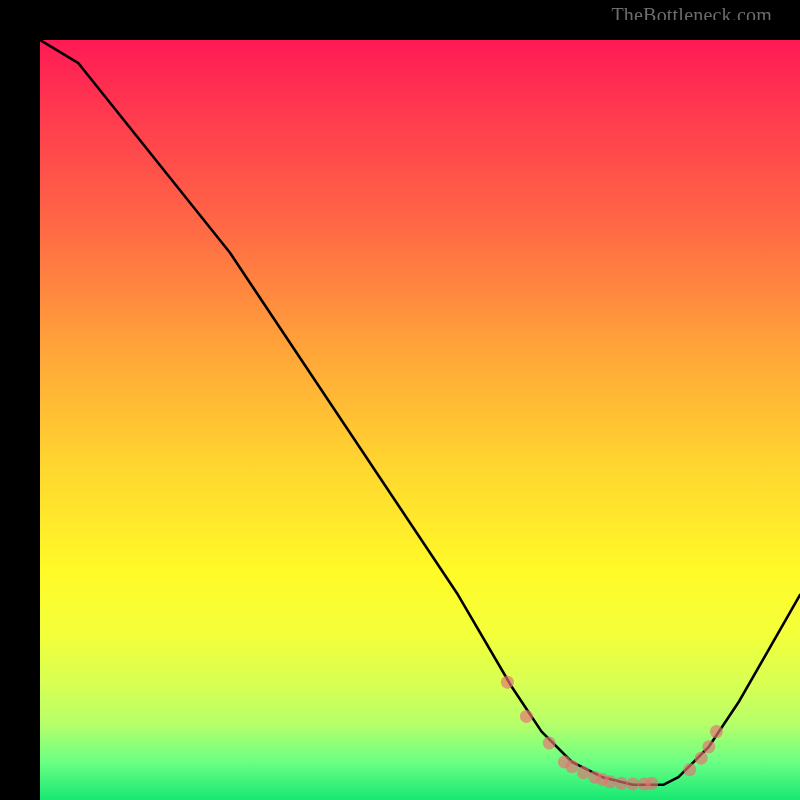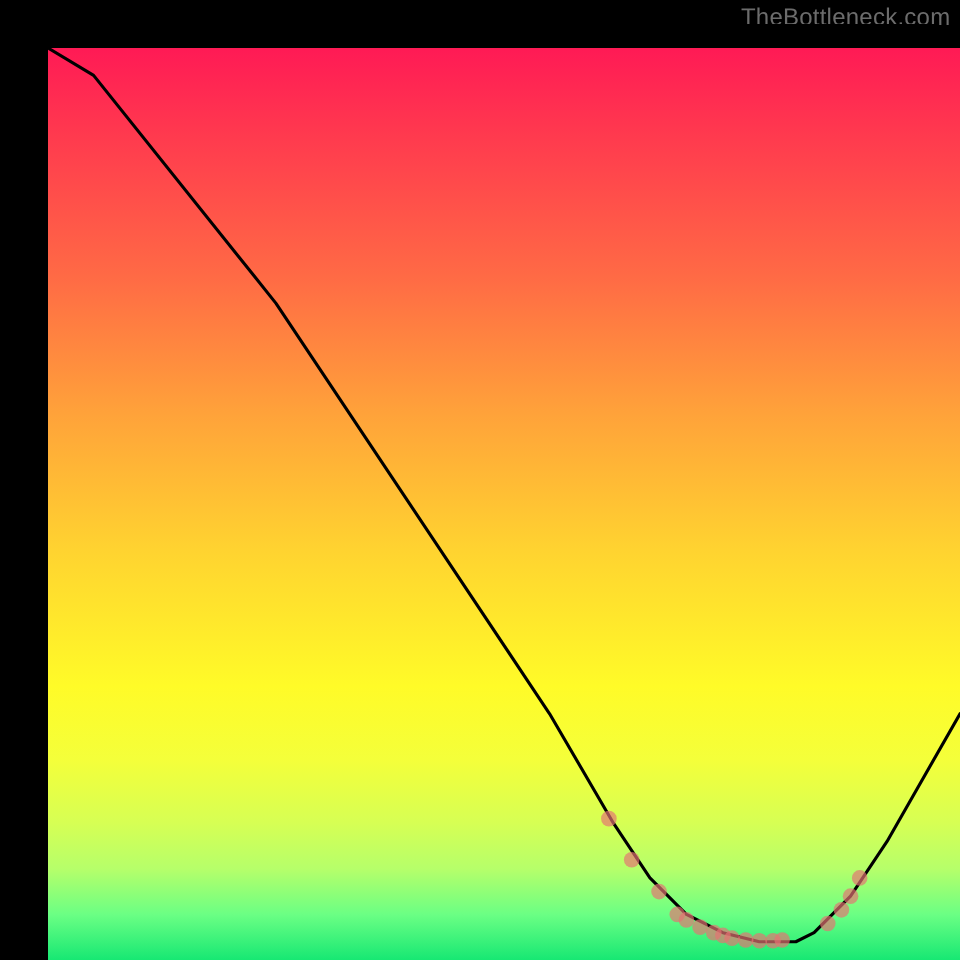--- a/index.html
+++ b/index.html
@@ -39,26 +39,26 @@
       #d6ff54 85%,
       #b6ff6a 90%,
       #6bff84 95%,
       #17e873 100%
     );
   }
 
   .attribution {
     position: absolute;
     top: 4px;
-    right: 8px;
+    right: 28px;
     font-size: 20px;
     font-weight: 500;
     letter-spacing: 0.2px;
     color: #6c6c6c;
-    font-family: Liberation Sans, sans-serif;
+    font-family: Liberation Serif, serif;
   }
 
   svg.curve {
     position: absolute;
     inset: 0;
     width: 100%;
     height: 100%;
   }
 </style>
 </head>

